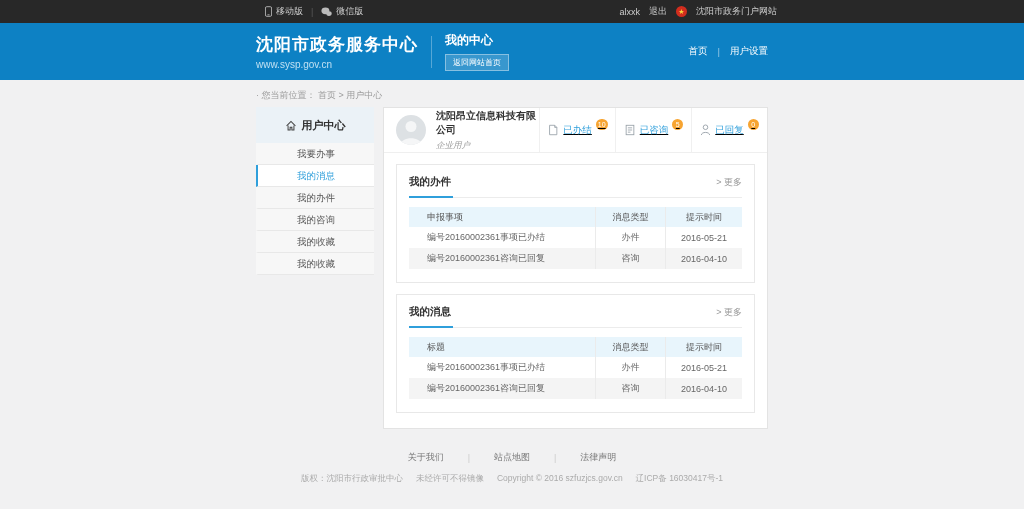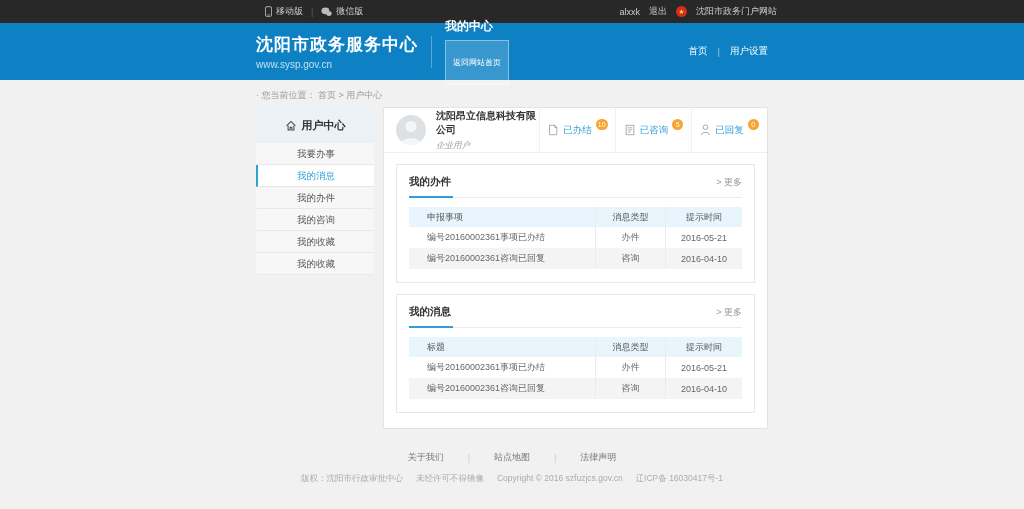--- a/index.html
+++ b/index.html
@@ -18,21 +18,21 @@
   .emblem { width:11px; height:11px; border-radius:50%; background:#d22d1e; display:inline-flex; align-items:center; justify-content:center; }
   .emblem span { color:#f7d53c; font-size:7px; line-height:1; }
 
   
   .header { height:57px; background:#0d81c4; }
   .header-inner { display:flex; align-items:center; height:100%; }
   .site-title { font-size:17px; font-weight:bold; color:#fff; letter-spacing:1px; }
   .site-url { font-size:10px; color:#bfe0f2; margin-top:3px; }
   .h-divider { width:1px; height:32px; background:rgba(255,255,255,.3); margin:0 13px; }
   .mc-title { font-size:12px; font-weight:bold; color:#fff; }
-  .back-btn { margin-top:5px; font-size:8px; color:#fff; background:rgba(255,255,255,.18); border:1px solid rgba(255,255,255,.4); padding:16px 7px; cursor:pointer; font-family:inherit; }
+  .back-btn { margin-top:5px; font-size:8px; color:#fff; background:rgba(255,255,255,.18); border:1px solid rgba(255,255,255,.4); padding:2px 7px; cursor:pointer; font-family:inherit; }
   .spacer { flex:1; }
   .header-nav { font-size:9.5px; color:#fff; display:flex; gap:10px; align-items:center; }
   .header-nav span { cursor:pointer; }
   .nav-div { color:rgba(255,255,255,.55); cursor:default !important; }
 
   
   .breadcrumb { margin-top:9px; font-size:9px; color:#9b9b9b; }
   .breadcrumb a { color:#9b9b9b; text-decoration:none; cursor:pointer; }
 
   
@@ -42,21 +42,21 @@
   .side-item { height:22px; line-height:21px; text-align:center; font-size:9.5px; color:#555; background:#f7f7f7; border-bottom:1px solid #e8e8e8; border-left:2px solid transparent; cursor:pointer; }
   .side-item.active { background:#fff; color:#2f9fdb; border-left-color:#2f9fdb; }
 
   .panel { flex:1; background:#fff; border:1px solid #e3e3e3; min-height:322px; }
   .user-row { height:45px; display:flex; align-items:center; border-bottom:1px solid #efefef; }
   .avatar { width:30px; height:30px; border-radius:50%; background:#dde1e4; margin:0 10px 0 12px; overflow:hidden; flex-shrink:0; }
   .user-meta { width:103px; }
   .user-name { font-size:10px; font-weight:bold; color:#333; }
   .user-type { font-size:8.5px; color:#999; margin-top:3px;font-style:italic; }
   .stats { display:flex; flex:1; height:100%; }
-  .stat { flex:1; border-left:1px solid #f0f0f0; display:flex; align-items:center; justify-content:center; gap:4px; cursor:pointer; }
+  .stat { flex:1; border-left:1px solid #f0f0f0; display:flex; align-items:center; justify-content:center; gap:4px; cursor:pointer;text-decoration:underline; }
   .stat-label { font-size:9.5px; color:#2f9fdb; }
   .badge { min-width:11px; height:11px; border-radius:6px; background:#f7a431; color:#fff; font-size:7px; line-height:11px; text-align:center; padding:0 2px; transform:translateY(-6px); }
 
   
   .card { margin:11px 12px; border:1px solid #e8e8e8; padding:10px 12px 13px; }
   .card-head { border-bottom:1px solid #ececec; padding-bottom:8px; margin-bottom:9px; display:flex; justify-content:space-between; align-items:flex-end; }
   .card-title { font-size:10.5px; font-weight:bold; color:#333; position:relative; }
   .card-title::after { content:""; position:absolute; left:0; bottom:-9px; width:44px; height:2px; background:#2f9fdb; }
   .more { font-size:9px; color:#999; text-decoration:none; cursor:pointer; }
   table { width:100%; border-collapse:collapse; font-size:9px; color:#666; }

